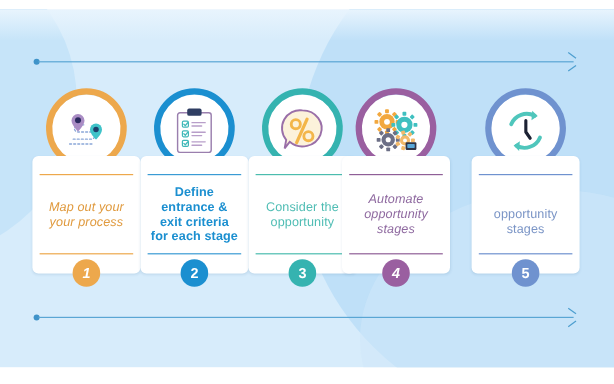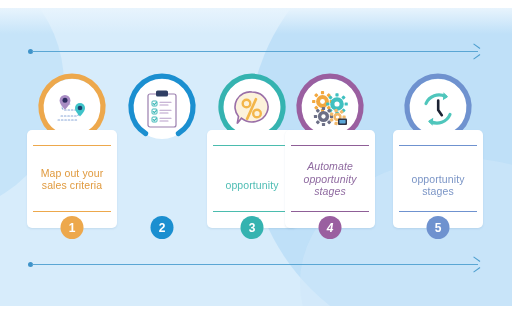--- a/index.html
+++ b/index.html
@@ -202,42 +202,42 @@
     <div class="arrow-head"></div>
   </div>
 
   <div class="arrow-row" id="arrow-bottom">
     <div class="arrow-dot"></div>
     <div class="arrow-line"></div>
     <div class="arrow-head"></div>
   </div>
 
   <div id="steps">
-      <div class="step" style="left: 27px;">
+      <div class="step" style="left: 27px; font-style: italic;">
         <div class="ring-wrap">
           <svg width="74" height="74" viewBox="0 0 74 74">
        <circle cx="37" cy="37" r="30" fill="#ffffff"></circle>
        <path d="M20.6 61.5 A31 31 0 1 1 53.4 61.5" fill="none" stroke="#eda84c" stroke-width="5.2" stroke-linecap="round"></path>
      </svg>
      <div class="icon-holder">
             <svg width="40" height="36" viewBox="0 0 40 36">
     <g stroke="#8aa7d8" stroke-width="1.1" stroke-linecap="round" stroke-dasharray="1.6 1.8" fill="none">
       <path d="M9 25 h15 a3 3 0 0 0 0-6 h-11 a3 3 0 0 1 0-6 h6"></path>
       <path d="M6 29 h20"></path>
     </g>
     <path d="M13 4 a5.4 5.4 0 0 1 5.4 5.4 c0 4.1-5.4 9.1-5.4 9.1 s-5.4-5-5.4-9.1 A5.4 5.4 0 0 1 13 4 z" fill="#a98cc4"></path>
     <circle cx="13" cy="9.3" r="2.5" fill="#2b2a5e"></circle>
     <path d="M28 12 a5 5 0 0 1 5 5 c0 3.8-5 8.4-5 8.4 s-5-4.6-5-8.4 a5 5 0 0 1 5-5 z" fill="#3fc3c9"></path>
     <circle cx="28" cy="17" r="2.3" fill="#1d3f6b"></circle>
   </svg>
           </div>
         </div>
         <div class="card">
           <div class="rule rule-top" style="background: rgb(237, 168, 76);"></div>
-          <div class="card-label" style="color: rgb(224, 154, 62);"><span>Map out your</span><br><span>sales criteria</span></div>
+          <div class="card-label" style="color: rgb(224, 154, 62);"><span>Map out your</span><br><span>your process</span></div>
           <div class="rule rule-bottom" style="background: rgb(237, 168, 76);"></div>
         </div>
         <div class="num" style="background: rgb(237, 168, 76);">1</div>
       </div>
       <div class="step" style="left: 117px;">
         <div class="ring-wrap">
           <svg width="74" height="74" viewBox="0 0 74 74">
        <circle cx="37" cy="37" r="30" fill="#ffffff"></circle>
        <path d="M20.6 61.5 A31 31 0 1 1 53.4 61.5" fill="none" stroke="#1b8fd0" stroke-width="5.2" stroke-linecap="round"></path>
      </svg>
@@ -257,20 +257,25 @@
       <path d="M15 13.2 h11"></path>
                 <path d="M15 16 h8"></path>
       <path d="M15 21.2 h11"></path>
                 <path d="M15 24 h8"></path>
       <path d="M15 29.2 h11"></path>
                 <path d="M15 32 h8"></path>
     </g>
   </svg>
           </div>
         </div>
+        <div class="card">
+          <div class="rule rule-top" style="background: rgb(58, 155, 212);"></div>
+          <div class="card-label bold" style="color: rgb(27, 143, 208);"><span>Define</span><br><span>entrance &amp;</span><br><span>exit criteria</span><br><span>for each stage</span></div>
+          <div class="rule rule-bottom" style="background: rgb(58, 155, 212);"></div>
+        </div>
         <div class="num" style="background: rgb(27, 143, 208);">2</div>
       </div>
       <div class="step" style="left: 207px;">
         <div class="ring-wrap">
           <svg width="74" height="74" viewBox="0 0 74 74">
        <circle cx="37" cy="37" r="30" fill="#ffffff"></circle>
        <path d="M20.6 61.5 A31 31 0 1 1 53.4 61.5" fill="none" stroke="#35b3b0" stroke-width="5.2" stroke-linecap="round"></path>
      </svg>
      <div class="icon-holder">
             <svg width="40" height="40" viewBox="0 0 40 40">
@@ -278,21 +283,21 @@
     <g fill="#f3b64a">
       <circle cx="14.5" cy="14.5" r="3.8" fill="none" stroke="#f3b64a" stroke-width="2.4"></circle>
       <circle cx="25" cy="24.5" r="3.8" fill="none" stroke="#f3b64a" stroke-width="2.4"></circle>
       <rect x="18.2" y="8" width="2.7" height="24" rx="1.3" transform="rotate(24 19.5 20)"></rect>
     </g>
   </svg>
           </div>
         </div>
         <div class="card">
           <div class="rule rule-top" style="background: rgb(75, 188, 174);"></div>
-          <div class="card-label" style="color: rgb(79, 189, 180);"><br><span>opportunity</span></div>
+          <div class="card-label" style="color: rgb(79, 189, 180);"><span>Consider the</span><br><span>opportunity</span></div>
           <div class="rule rule-bottom" style="background: rgb(75, 188, 174);"></div>
         </div>
         <div class="num" style="background: rgb(53, 179, 176);">3</div>
       </div>
       <div class="step" style="left: 285px; font-style: italic;">
         <div class="ring-wrap">
           <svg width="74" height="74" viewBox="0 0 74 74">
        <circle cx="37" cy="37" r="30" fill="#ffffff"></circle>
        <path d="M20.6 61.5 A31 31 0 1 1 53.4 61.5" fill="none" stroke="#9a5fa0" stroke-width="5.2" stroke-linecap="round"></path>
      </svg>

